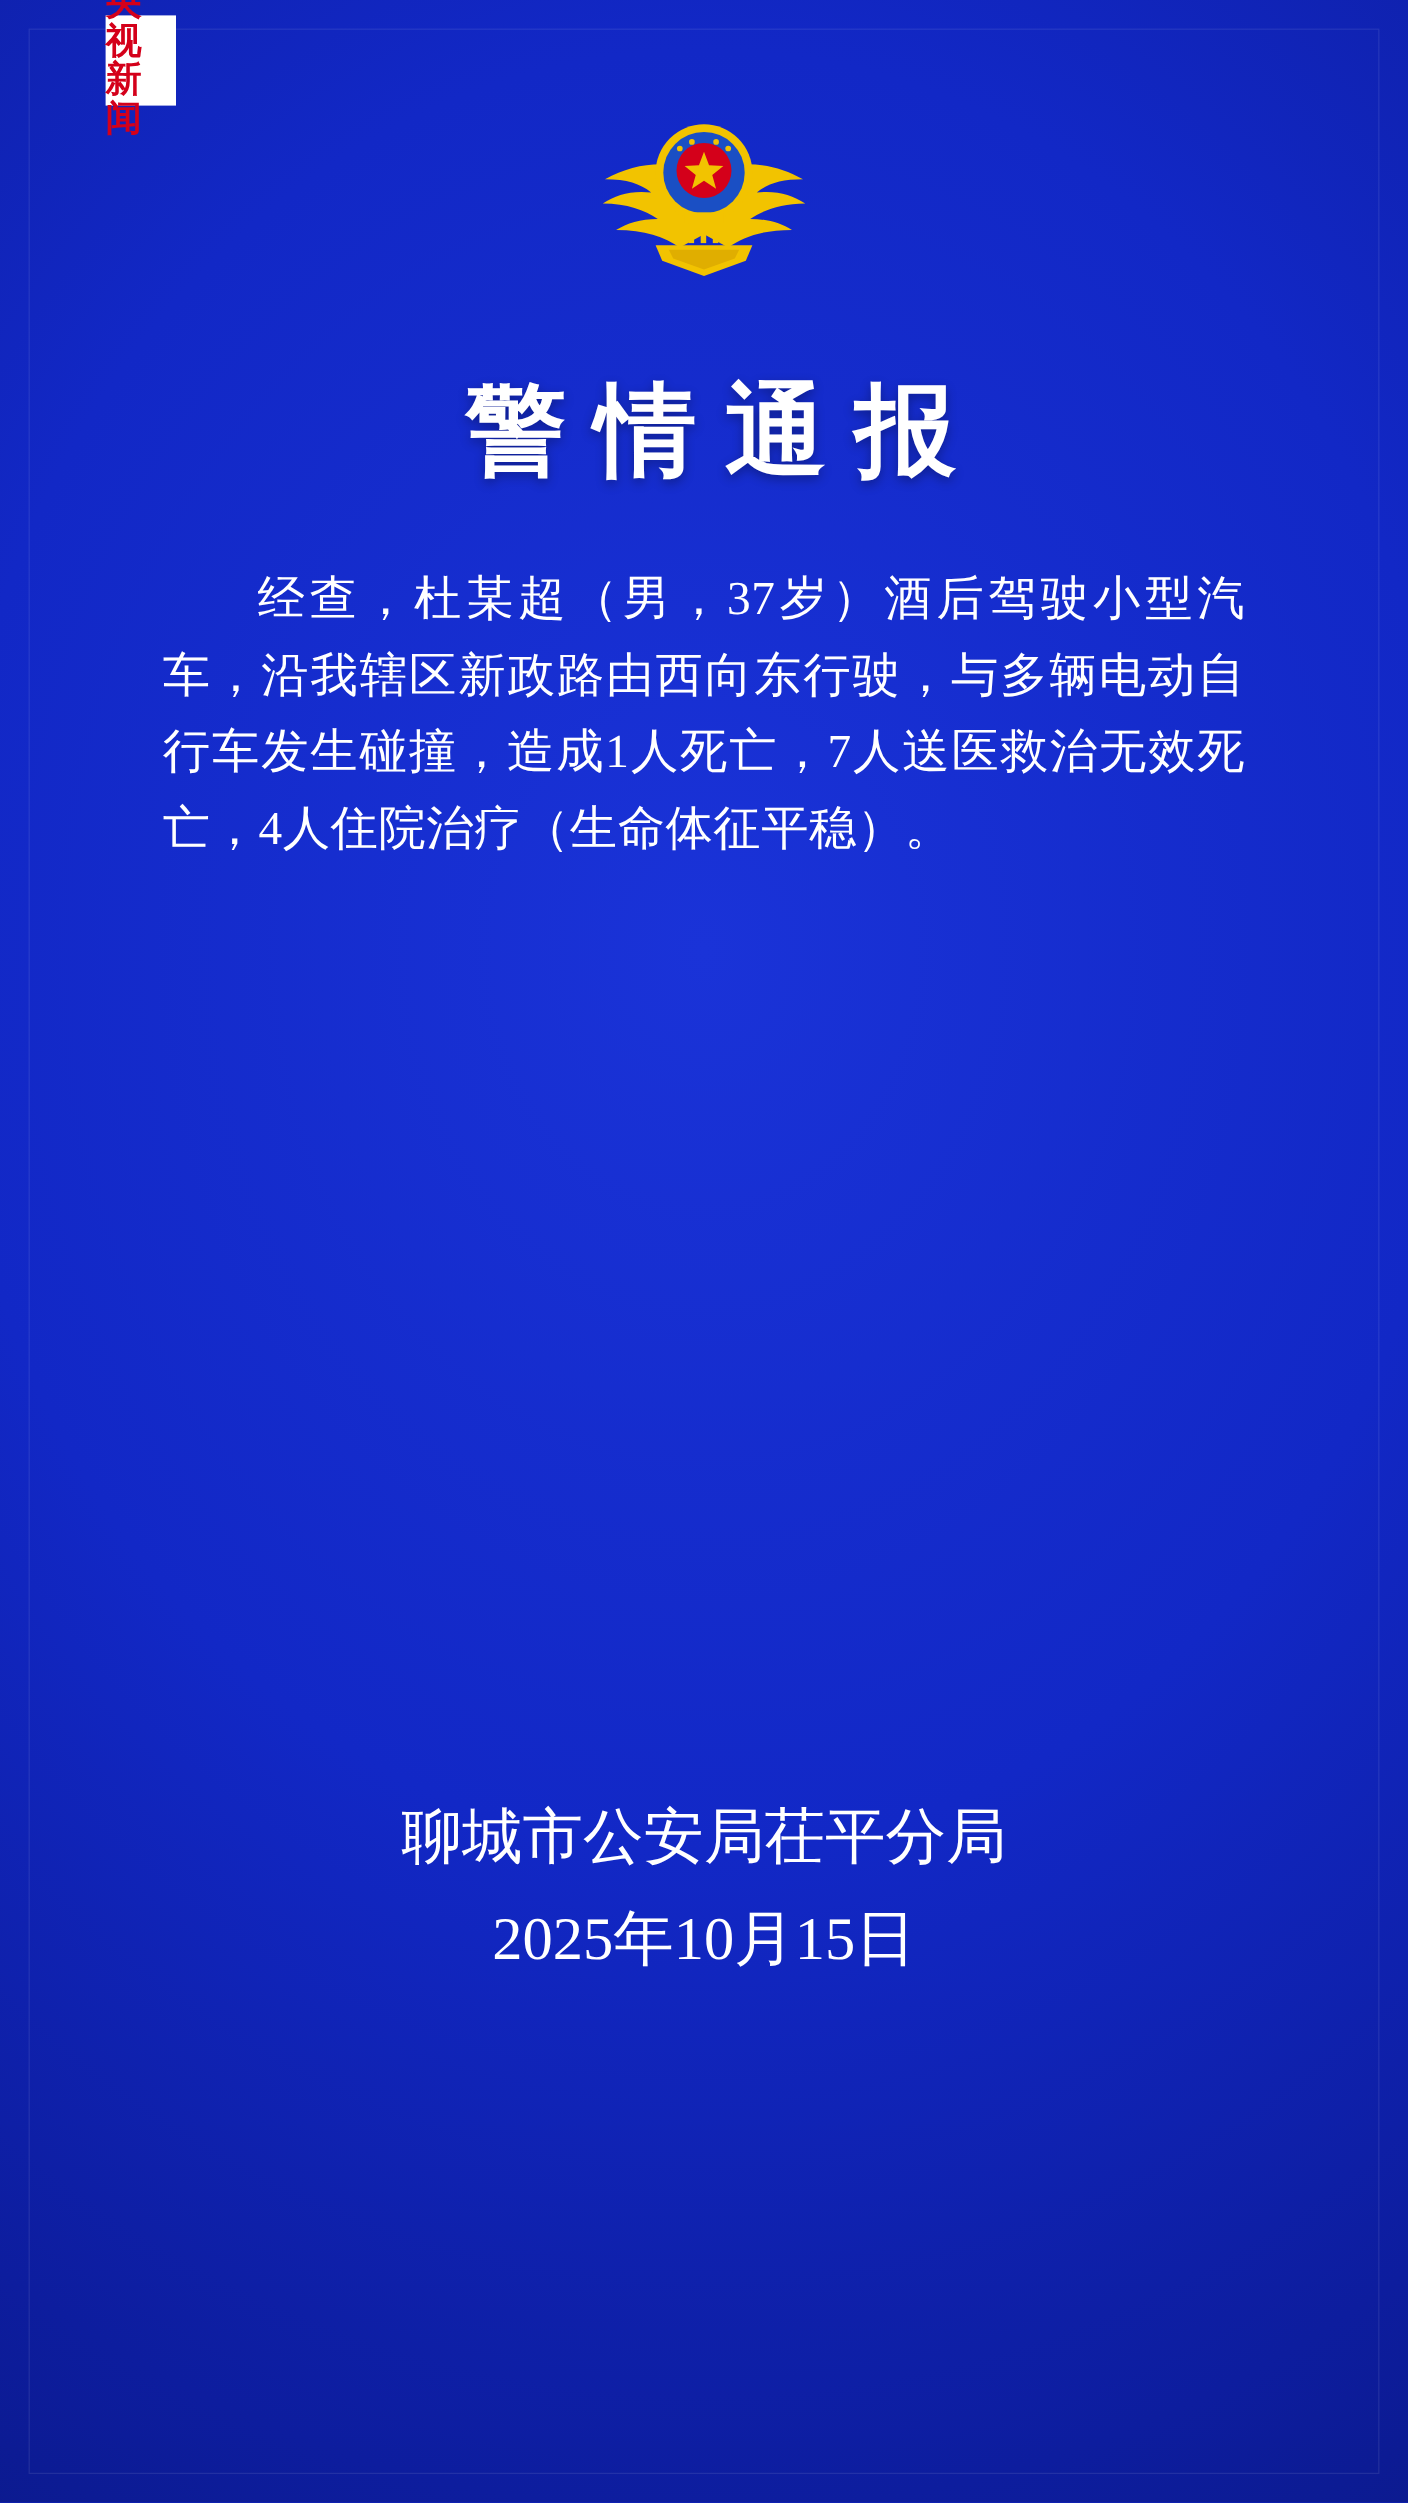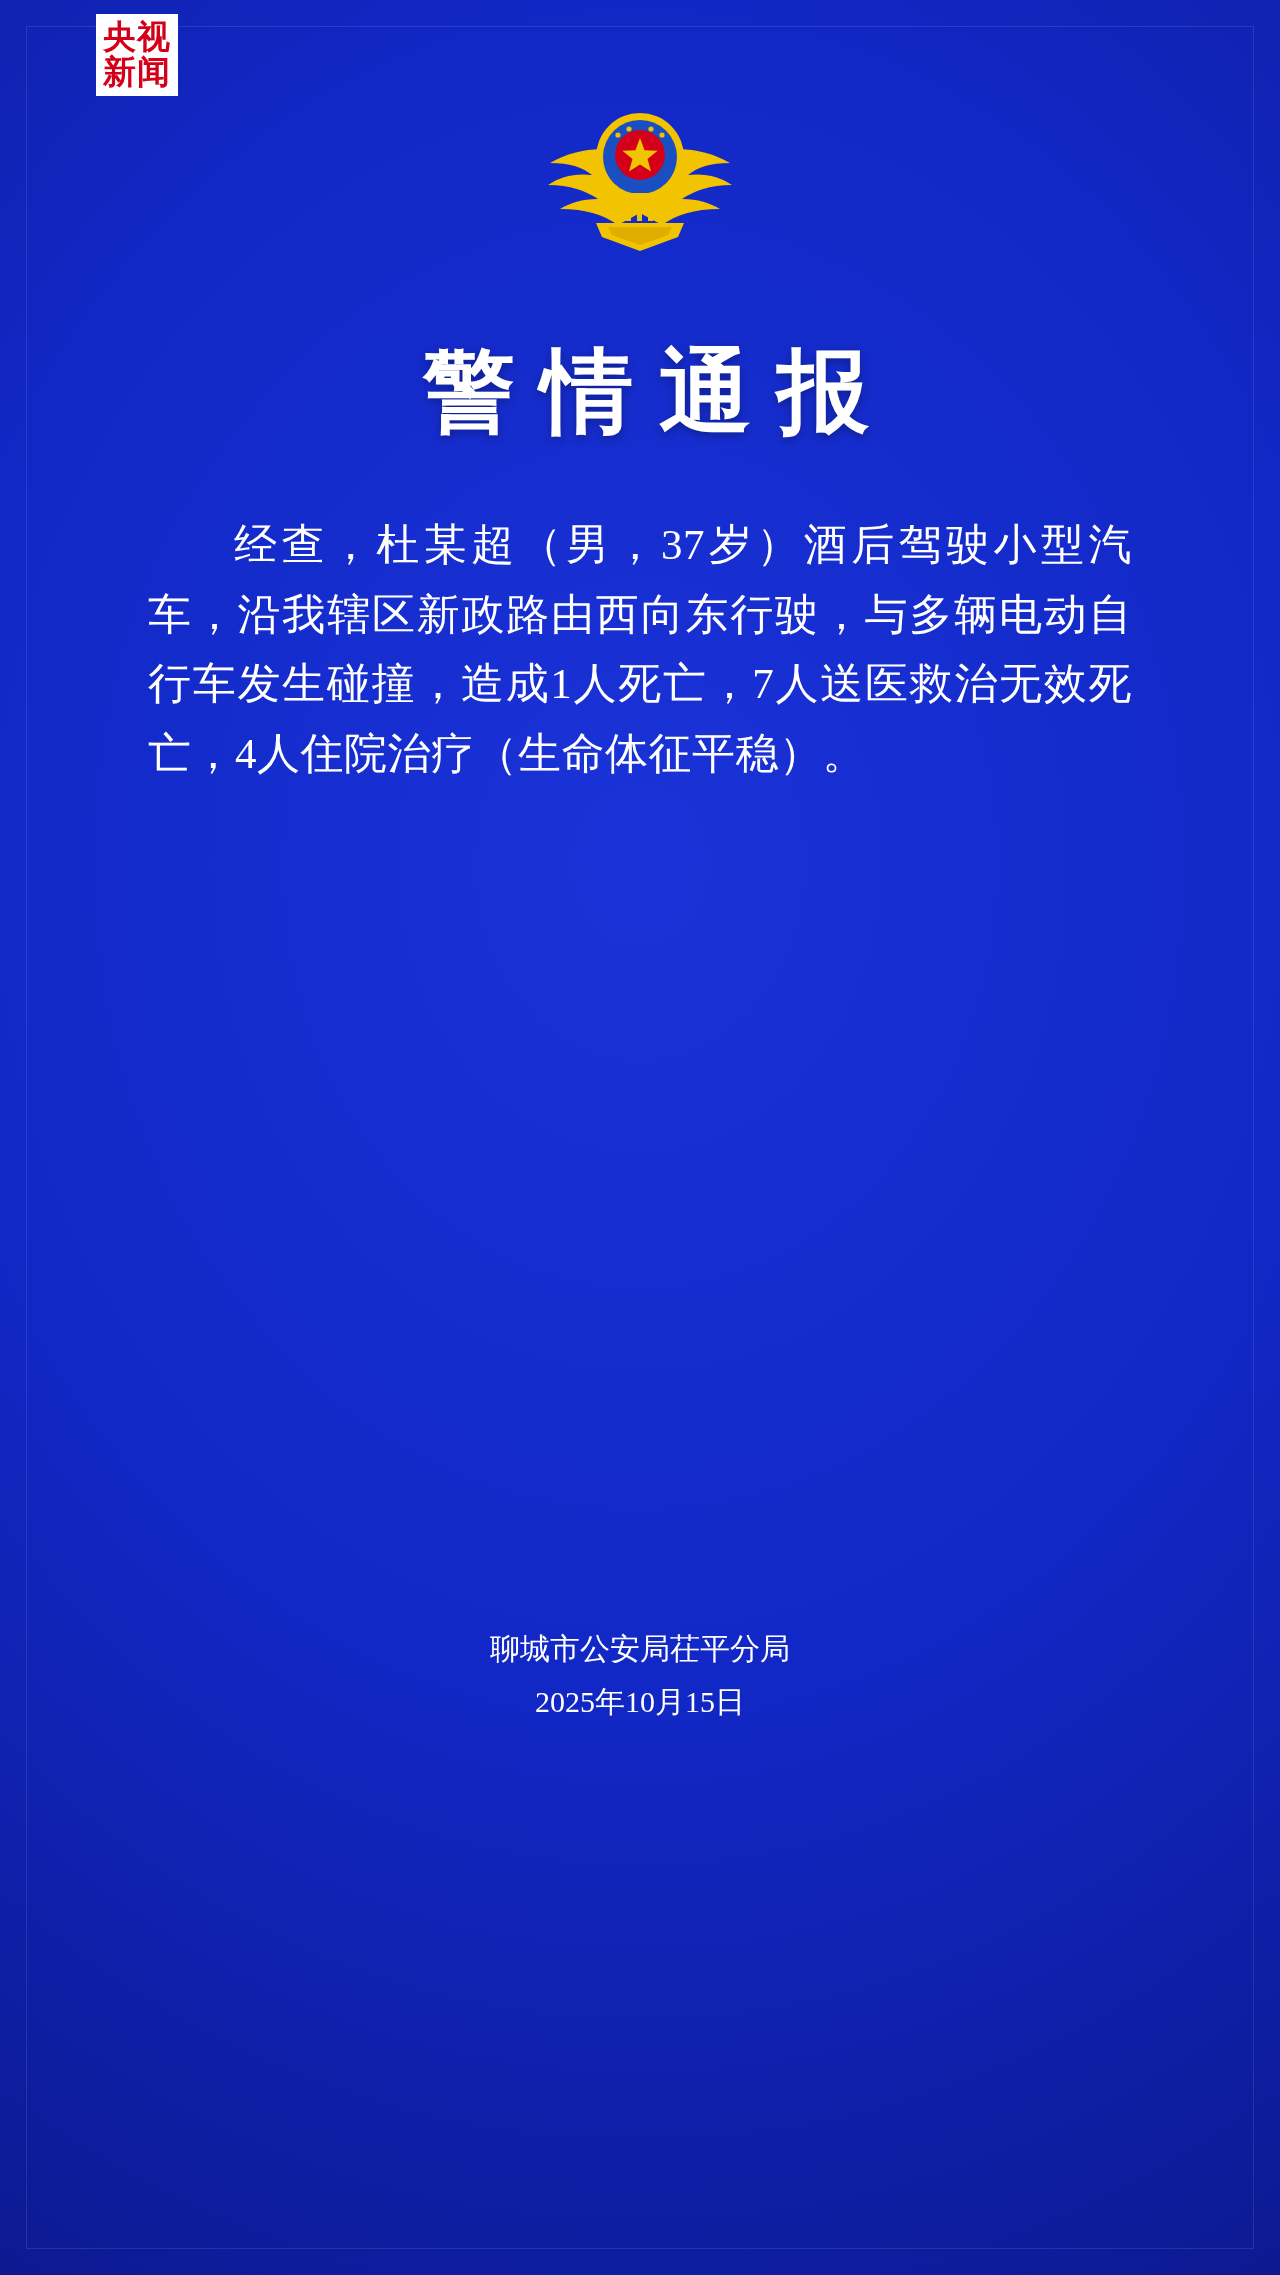--- a/index.html
+++ b/index.html
@@ -32,21 +32,21 @@
     bottom: 26px;
     border: 1px solid rgba(255,255,255,0.10);
     pointer-events: none;
   }
 
   
   .logo {
     position: absolute;
     left: 96px;
     top: 14px;
-    width: 82px;
+    width: 64px;
     height: 82px;
     display: flex;
     flex-direction: column;
     justify-content: center;
     align-items: center;
     background: #ffffff;
     color: #d4001a;
     font-family: "Liberation Sans", "DejaVu Sans", sans-serif;
     font-weight: bold;
     line-height: 1.06;
@@ -101,21 +101,21 @@
   }
 
   
   .signature {
     position: absolute;
     left: 0;
     right: 0;
     top: 1625px;
     text-align: center;
     color: #ffffff;
-    font-size: 30px;
+    font-size: 55px;
     line-height: 1.62;
   }
   .signature div { margin-bottom: 4px; }
 </style>
 </head>
 <body>
 
 <div class="poster">
 
   <div class="frame"></div>

